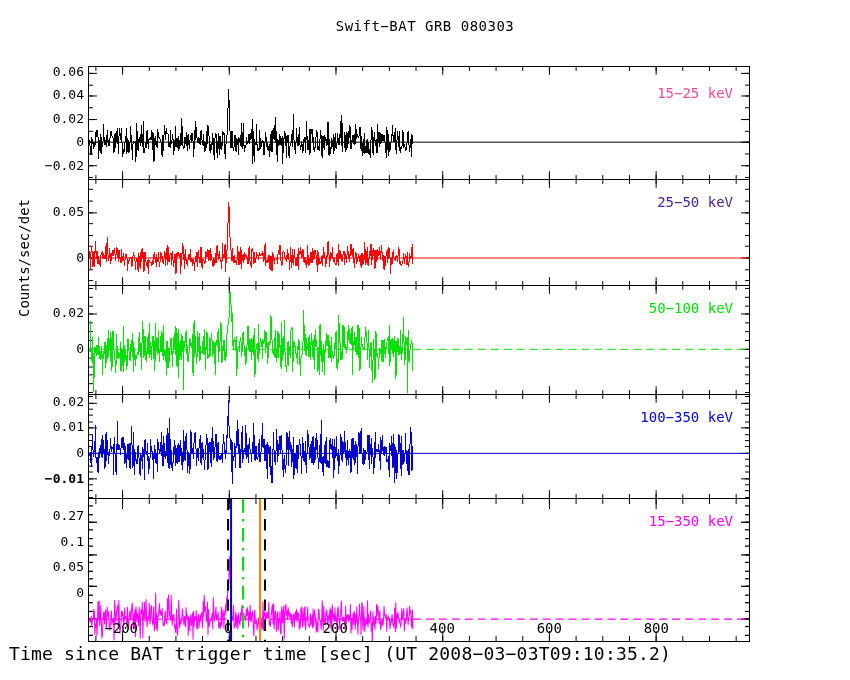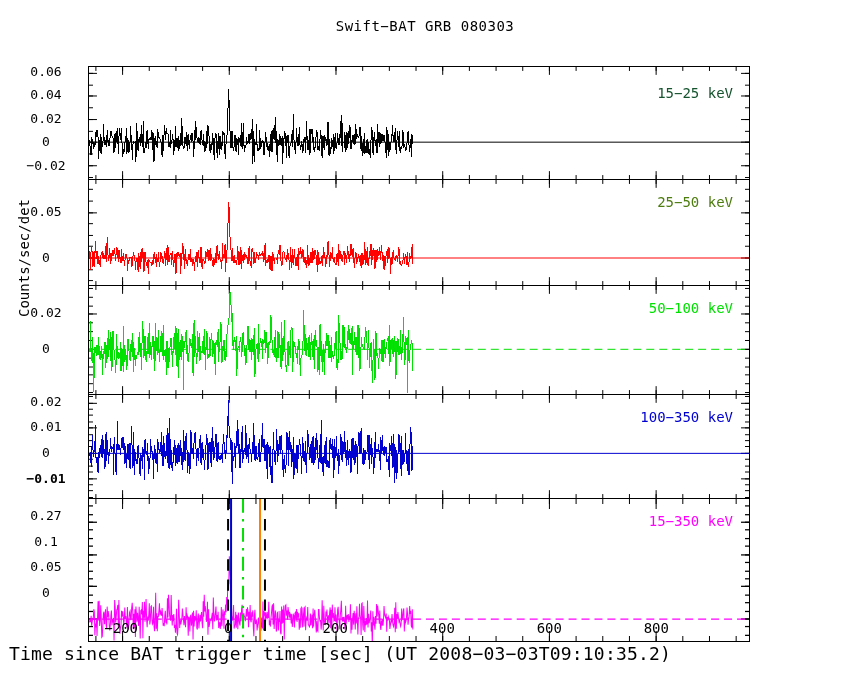--- a/index.html
+++ b/index.html
@@ -10,21 +10,21 @@
   .subtitle{position:absolute;left:0;top:43px;width:850px;text-align:center;font-size:14px;letter-spacing:0.3px;}
 
   .ylabel{position:absolute;left:-96px;top:250px;width:240px;text-align:center;font-size:14px;
           transform:rotate(-90deg);transform-origin:center center;}
   .xlabel{position:absolute;left:0;top:643px;width:680px;text-align:center;font-size:18px;letter-spacing:0.2px;}
 
   .plotstack{position:absolute;left:88px;top:66px;width:662px;height:549px;}
   .panel{position:absolute;left:0;width:662px;border:1px solid #000;box-sizing:border-box;background:#fff;}
   .panel svg{display:block;width:100%;height:100%;}
 
-  .ytick{position:absolute;font-size:13px;text-align:center;width:76px;right:0;}
+  .ytick{position:absolute;font-size:13px;text-align:right;width:76px;right:0;}
   .ytickwrap{position:absolute;left:0;top:66px;width:84px;height:549px;}
 
   .xticklab{position:absolute;font-size:14px;text-align:center;width:80px;}
   .xtickwrap{position:absolute;left:88px;top:618px;width:662px;height:24px;}
 
   .plabel{position:absolute;font-size:14px;white-space:nowrap;}
 </style>
 </head>
 <body>
 
@@ -147,21 +147,21 @@
             <line y1="53.5" y2="53.5" x1="0" x2="8"></line>
             <line y1="53.5" y2="53.5" x1="662" x2="654"></line>
             <line y1="29.5" y2="29.5" x1="0" x2="8"></line>
             <line y1="29.5" y2="29.5" x1="662" x2="654"></line>
             <line y1="6.5" y2="6.5" x1="0" x2="8"></line>
             <line y1="6.5" y2="6.5" x1="662" x2="654"></line>
           </g>
           <line x1="0" x2="662" y1="76.5" y2="76.5" stroke="#000000" stroke-width="1"></line>
           <polyline points="0.54,74.60 1.07,81.54 1.61,89.60 2.14,89.01 2.68,71.17 3.21,78.27 3.75,72.85 4.28,79.67 4.82,82.97 5.35,77.68 5.89,78.90 6.42,79.62 6.96,66.18 7.49,71.57 8.03,64.50 8.56,66.08 9.10,72.02 9.63,94.06 10.17,83.37 10.70,83.45 11.24,68.52 11.77,86.91 12.31,88.50 12.84,71.26 13.38,81.22 13.91,81.05 14.45,57.99 14.98,70.45 15.52,77.59 16.05,78.98 16.59,74.28 17.13,74.18 17.66,81.79 18.20,64.23 18.73,70.43 19.27,80.62 19.80,74.66 20.34,80.67 20.87,76.11 21.41,66.38 21.94,64.82 22.48,65.75 23.01,70.29 23.55,71.26 24.08,71.97 24.62,87.61 25.15,86.93 25.69,71.29 26.22,67.18 26.76,82.66 27.29,64.70 27.83,73.74 28.36,77.98 28.90,62.38 29.43,88.60 29.97,72.73 30.50,62.52 31.04,70.23 31.57,67.40 32.11,74.56 32.65,62.59 33.18,80.09 33.72,91.41 34.25,87.56 34.79,83.01 35.32,86.88 35.86,76.95 36.39,75.69 36.93,75.24 37.46,62.46 38.00,88.20 38.53,82.61 39.07,72.42 39.60,87.53 40.14,78.36 40.67,86.02 41.21,74.44 41.74,60.00 42.28,75.43 42.81,69.31 43.35,94.24 43.88,79.61 44.42,76.21 44.95,76.46 45.49,77.72 46.02,76.21 46.56,75.82 47.09,96.57 47.63,56.93 48.16,65.61 48.70,77.07 49.24,85.71 49.77,72.87 50.31,76.56 50.84,70.77 51.38,80.48 51.91,76.26 52.45,59.25 52.98,76.06 53.52,81.12 54.05,71.79 54.59,55.29 55.12,87.53 55.66,84.80 56.19,82.90 56.73,76.45 57.26,82.45 57.80,69.72 58.33,63.86 58.87,71.21 59.40,83.40 59.94,73.35 60.47,74.73 61.01,72.59 61.54,70.92 62.08,74.74 62.61,72.38 63.15,64.38 63.68,84.77 64.22,66.96 64.76,96.44 65.29,96.16 65.83,72.17 66.36,79.36 66.90,70.22 67.43,79.37 67.97,80.59 68.50,81.96 69.04,62.68 69.57,72.09 70.11,70.78 70.64,72.96 71.18,73.48 71.71,73.50 72.25,75.99 72.78,80.66 73.32,91.60 73.85,68.93 74.39,85.54 74.92,83.73 75.46,59.33 75.99,64.55 76.53,74.50 77.06,67.09 77.60,62.22 78.13,68.58 78.67,68.30 79.20,66.79 79.74,81.68 80.27,80.75 80.81,76.57 81.35,82.26 81.88,63.72 82.42,78.08 82.95,74.74 83.49,73.96 84.02,68.57 84.56,79.46 85.09,89.92 85.63,73.94 86.16,85.49 86.70,59.94 87.23,81.51 87.77,72.56 88.30,82.36 88.84,80.72 89.37,70.65 89.91,85.47 90.44,78.30 90.98,83.82 91.51,66.98 92.05,80.10 92.58,78.44 93.12,52.25 93.65,76.09 94.19,79.42 94.72,81.94 95.26,83.12 95.79,70.83 96.33,73.79 96.86,71.57 97.40,80.01 97.94,66.43 98.47,85.40 99.01,70.80 99.54,67.93 100.08,76.13 100.61,83.59 101.15,74.75 101.68,73.70 102.22,70.11 102.75,66.95 103.29,75.98 103.82,67.13 104.36,75.81 104.89,91.83 105.43,74.83 105.96,83.40 106.50,54.78 107.03,74.31 107.57,61.43 108.10,70.16 108.64,74.61 109.17,76.73 109.71,76.98 110.24,71.19 110.78,76.31 111.31,78.69 111.85,79.57 112.38,64.59 112.92,63.78 113.46,77.07 113.99,76.19 114.53,80.70 115.06,67.77 115.60,81.82 116.13,86.61 116.67,83.29 117.20,75.89 117.74,82.17 118.27,65.18 118.81,77.90 119.34,59.14 119.88,69.51 120.41,70.06 120.95,75.71 121.48,87.70 122.02,80.24 122.55,77.53 123.09,84.32 123.62,75.57 124.16,67.55 124.69,79.62 125.23,87.93 125.76,94.99 126.30,73.49 126.83,68.52 127.37,67.41 127.90,87.86 128.44,75.50 128.97,92.93 129.51,80.57 130.05,67.20 130.58,89.30 131.12,70.05 131.65,70.16 132.19,83.31 132.72,76.32 133.26,84.90 133.79,70.37 134.33,65.09 134.86,69.25 135.40,67.12 135.93,78.08 136.47,89.61 137.00,93.94 137.54,74.28 138.07,70.57 138.61,68.73 139.14,63.15 139.68,22.06 140.21,28.31 140.75,40.18 141.28,62.01 141.82,71.85 142.35,82.62 142.89,79.72 143.42,65.44 143.96,65.42 144.49,84.56 145.03,85.06 145.57,80.89 146.10,69.59 146.64,69.72 147.17,85.01 147.71,86.33 148.24,72.46 148.78,73.94 149.31,75.11 149.85,89.63 150.38,71.50 150.92,76.50 151.45,74.08 151.99,68.86 152.52,81.65 153.06,57.34 153.59,81.20 154.13,83.44 154.66,57.33 155.20,74.41 155.73,86.47 156.27,79.23 156.80,81.51 157.34,81.69 157.87,71.24 158.41,74.91 158.94,75.97 159.48,77.89 160.01,72.68 160.55,67.80 161.08,78.24 161.62,73.79 162.16,70.97 162.69,64.38 163.23,73.71 163.76,52.51 164.30,99.09 164.83,75.81 165.37,65.27 165.90,96.94 166.44,76.49 166.97,78.83 167.51,78.93 168.04,58.39 168.58,80.69 169.11,85.82 169.65,82.04 170.18,85.41 170.72,83.85 171.25,64.59 171.79,78.65 172.32,83.83 172.86,76.89 173.39,74.86 173.93,77.32 174.46,74.21 175.00,78.75 175.53,89.96 176.07,79.97 176.60,75.63 177.14,66.02 177.68,73.08 178.21,76.27 178.75,84.03 179.28,77.39 179.82,85.21 180.35,80.89 180.89,78.63 181.42,91.14 181.96,70.23 182.49,68.97 183.03,65.40 183.56,86.37 184.10,78.49 184.63,62.07 185.17,73.23 185.70,73.39 186.24,73.58 186.77,50.73 187.31,64.95 187.84,89.38 188.38,65.12 188.91,96.85 189.45,72.92 189.98,80.17 190.52,80.89 191.05,67.84 191.59,69.93 192.12,75.60 192.66,80.28 193.19,79.47 193.73,69.91 194.27,98.80 194.80,80.58 195.34,72.20 195.87,73.45 196.41,64.98 196.94,80.61 197.48,67.21 198.01,92.32 198.55,70.59 199.08,77.47 199.62,69.34 200.15,79.83 200.69,92.15 201.22,82.64 201.76,79.26 202.29,76.99 202.83,77.18 203.36,68.06 203.90,81.59 204.43,72.99 204.97,47.77 205.50,70.70 206.04,84.79 206.57,74.18 207.11,88.62 207.64,76.69 208.18,61.95 208.71,73.32 209.25,79.14 209.78,80.77 210.32,80.02 210.86,60.92 211.39,75.12 211.93,84.32 212.46,81.43 213.00,80.49 213.53,75.62 214.07,86.86 214.60,86.67 215.14,78.92 215.67,72.89 216.21,76.62 216.74,70.86 217.28,87.48 217.81,68.90 218.35,54.96 218.88,84.54 219.42,69.79 219.95,84.43 220.49,79.79 221.02,63.10 221.56,90.01 222.09,77.85 222.63,62.95 223.16,68.18 223.70,63.45 224.23,76.07 224.77,71.33 225.30,84.48 225.84,81.51 226.38,86.45 226.91,79.79 227.45,77.48 227.98,64.89 228.52,64.88 229.05,69.59 229.59,84.71 230.12,80.02 230.66,84.21 231.19,85.25 231.73,72.85 232.26,63.72 232.80,69.83 233.33,86.20 233.87,92.84 234.40,69.77 234.94,70.90 235.47,80.55 236.01,84.16 236.54,69.72 237.08,74.88 237.61,75.13 238.15,73.13 238.68,80.03 239.22,72.02 239.75,55.89 240.29,79.40 240.82,90.94 241.36,73.38 241.89,84.77 242.43,88.60 242.97,80.38 243.50,72.05 244.04,76.31 244.57,81.72 245.11,68.55 245.64,88.90 246.18,71.96 246.71,72.31 247.25,67.30 247.78,83.61 248.32,78.72 248.85,77.08 249.39,67.18 249.92,79.73 250.46,72.38 250.99,74.17 251.53,79.14 252.06,55.15 252.60,68.05 253.13,80.24 253.67,48.85 254.20,86.26 254.74,77.52 255.27,77.26 255.81,76.72 256.34,66.26 256.88,86.09 257.41,73.84 257.95,65.66 258.49,84.45 259.02,80.34 259.56,67.46 260.09,77.90 260.63,64.93 261.16,71.76 261.70,58.81 262.23,72.90 262.77,83.84 263.30,81.15 263.84,74.02 264.37,68.73 264.91,78.86 265.44,73.30 265.98,67.85 266.51,79.77 267.05,77.42 267.58,58.52 268.12,68.37 268.65,72.90 269.19,68.46 269.72,68.71 270.26,72.22 270.79,70.62 271.33,69.85 271.86,60.91 272.40,70.92 272.93,85.54 273.47,70.33 274.00,80.38 274.54,90.64 275.08,85.90 275.61,77.20 276.15,67.01 276.68,88.77 277.22,80.17 277.75,87.77 278.29,87.80 278.82,74.70 279.36,73.59 279.89,88.33 280.43,76.80 280.96,89.80 281.50,83.35 282.03,92.77 282.57,79.84 283.10,69.26 283.64,61.29 284.17,67.77 284.71,86.10 285.24,89.34 285.78,72.54 286.31,66.41 286.85,74.59 287.38,80.49 287.92,73.31 288.45,85.88 288.99,87.42 289.52,58.25 290.06,70.31 290.59,73.05 291.13,81.59 291.67,65.98 292.20,70.06 292.74,78.22 293.27,68.52 293.81,76.97 294.34,68.39 294.88,69.36 295.41,75.75 295.95,69.56 296.48,70.70 297.02,78.22 297.55,79.52 298.09,92.45 298.62,60.60 299.16,67.82 299.69,84.17 300.23,67.85 300.76,91.00 301.30,76.01 301.83,79.47 302.37,84.64 302.90,76.09 303.44,75.18 303.97,67.24 304.51,59.26 305.04,72.94 305.58,76.28 306.11,66.32 306.65,76.73 307.19,62.14 307.72,82.64 308.26,88.17 308.79,78.23 309.33,65.50 309.86,68.63 310.40,81.27 310.93,79.00 311.47,65.22 312.00,87.64 312.54,81.05 313.07,81.17 313.61,83.28 314.14,78.87 314.68,63.83 315.21,68.62 315.75,82.41 316.28,78.15 316.82,81.13 317.35,81.85 317.89,85.20 318.42,77.41 318.96,77.58 319.49,74.06 320.03,65.36 320.56,71.47 321.10,82.26 321.63,86.24 322.17,79.63 322.70,72.85 323.24,91.89 323.78,68.48 324.31,71.09 324.85,78.05" fill="none" stroke="#000000" stroke-width="1" shape-rendering="crispEdges"></polyline>
         </svg>
-        <div class="plabel" style="color: #14532d; right: 16px; top: 18px;">15−25 keV</div>
+        <div class="plabel" style="color: #ec4899; right: 16px; top: 18px;">15−25 keV</div>
       </div>
       <div class="panel" style="top: 113px; height: 107px;">
         <svg viewBox="0 0 662 107" preserveAspectRatio="none">
           <g stroke="#000" stroke-width="1">
             <line x1="6.921988682295877" x2="6.921988682295877" y1="0" y2="4"></line>
             <line x1="6.921988682295877" x2="6.921988682295877" y1="107" y2="103"></line>
             <line x1="33.6802748585287" x2="33.6802748585287" y1="0" y2="4"></line>
             <line x1="33.6802748585287" x2="33.6802748585287" y1="107" y2="103"></line>
             <line x1="60.43856103476151" x2="60.43856103476151" y1="0" y2="4"></line>
             <line x1="60.43856103476151" x2="60.43856103476151" y1="107" y2="103"></line>
@@ -240,21 +240,21 @@
             <line y1="9.5" y2="9.5" x1="0" x2="4"></line>
             <line y1="9.5" y2="9.5" x1="662" x2="658"></line>
             <line y1="79.5" y2="79.5" x1="0" x2="8"></line>
             <line y1="79.5" y2="79.5" x1="662" x2="654"></line>
             <line y1="33.5" y2="33.5" x1="0" x2="8"></line>
             <line y1="33.5" y2="33.5" x1="662" x2="654"></line>
           </g>
           <line x1="0" x2="662" y1="79.5" y2="79.5" stroke="#ff0000" stroke-width="1"></line>
           <polyline points="0.54,72.49 1.07,78.74 1.61,91.21 2.14,67.62 2.68,71.20 3.21,72.95 3.75,88.61 4.28,86.50 4.82,73.81 5.35,88.18 5.89,76.02 6.42,62.25 6.96,73.81 7.49,80.58 8.03,71.91 8.56,83.01 9.10,85.81 9.63,77.20 10.17,86.64 10.70,81.33 11.24,88.20 11.77,80.24 12.31,73.12 12.84,74.65 13.38,79.97 13.91,72.41 14.45,80.51 14.98,76.20 15.52,76.78 16.05,80.62 16.59,76.46 17.13,65.32 17.66,83.43 18.20,58.19 18.73,74.59 19.27,78.34 19.80,82.59 20.34,76.47 20.87,69.35 21.41,81.37 21.94,85.41 22.48,74.47 23.01,76.20 23.55,71.29 24.08,77.24 24.62,77.90 25.15,70.18 25.69,69.91 26.22,76.89 26.76,82.24 27.29,73.00 27.83,68.53 28.36,71.03 28.90,79.41 29.43,70.98 29.97,83.20 30.50,71.30 31.04,78.42 31.57,79.56 32.11,85.05 32.65,69.89 33.18,78.85 33.72,82.81 34.25,80.31 34.79,74.78 35.32,88.13 35.86,82.20 36.39,80.43 36.93,75.04 37.46,77.87 38.00,75.10 38.53,92.25 39.07,85.77 39.60,81.44 40.14,82.12 40.67,78.76 41.21,79.86 41.74,78.18 42.28,78.01 42.81,88.39 43.35,86.45 43.88,78.98 44.42,76.26 44.95,73.62 45.49,82.15 46.02,80.31 46.56,91.50 47.09,84.56 47.63,79.88 48.16,79.57 48.70,79.95 49.24,93.67 49.77,74.25 50.31,78.54 50.84,85.48 51.38,91.11 51.91,74.98 52.45,70.80 52.98,84.00 53.52,70.41 54.05,69.15 54.59,86.51 55.12,94.21 55.66,78.93 56.19,73.22 56.73,81.90 57.26,83.47 57.80,87.96 58.33,83.48 58.87,81.33 59.40,95.58 59.94,80.99 60.47,82.12 61.01,83.13 61.54,83.75 62.08,83.63 62.61,84.92 63.15,87.18 63.68,82.00 64.22,85.94 64.76,75.91 65.29,80.48 65.83,73.23 66.36,80.26 66.90,78.67 67.43,88.93 67.97,75.43 68.50,83.50 69.04,83.60 69.57,73.81 70.11,82.16 70.64,88.15 71.18,84.51 71.71,73.79 72.25,80.89 72.78,73.98 73.32,78.60 73.85,82.85 74.39,85.70 74.92,80.29 75.46,79.83 75.99,72.00 76.53,77.92 77.06,87.13 77.60,69.14 78.13,70.35 78.67,87.11 79.20,66.30 79.74,83.40 80.27,83.79 80.81,76.90 81.35,75.99 81.88,76.22 82.42,74.28 82.95,87.03 83.49,72.41 84.02,80.62 84.56,83.54 85.09,88.20 85.63,75.50 86.16,76.53 86.70,75.88 87.23,95.67 87.77,82.47 88.30,73.42 88.84,78.92 89.37,77.66 89.91,73.30 90.44,78.22 90.98,76.05 91.51,74.56 92.05,95.35 92.58,77.73 93.12,74.12 93.65,75.20 94.19,64.17 94.72,81.87 95.26,77.13 95.79,90.56 96.33,74.16 96.86,70.74 97.40,85.04 97.94,80.29 98.47,87.45 99.01,84.43 99.54,79.19 100.08,75.35 100.61,76.38 101.15,81.56 101.68,70.45 102.22,83.75 102.75,82.19 103.29,79.55 103.82,87.60 104.36,84.58 104.89,80.09 105.43,86.64 105.96,92.72 106.50,79.36 107.03,83.84 107.57,72.93 108.10,78.67 108.64,88.94 109.17,74.27 109.71,71.18 110.24,79.46 110.78,78.86 111.31,84.49 111.85,78.80 112.38,68.03 112.92,78.35 113.46,91.10 113.99,80.33 114.53,80.63 115.06,82.44 115.60,82.79 116.13,85.97 116.67,82.11 117.20,72.48 117.74,76.90 118.27,78.04 118.81,78.53 119.34,70.82 119.88,82.43 120.41,81.40 120.95,80.94 121.48,68.96 122.02,82.52 122.55,76.08 123.09,76.04 123.62,85.67 124.16,86.82 124.69,88.49 125.23,79.22 125.76,81.91 126.30,86.42 126.83,74.26 127.37,84.40 127.90,78.25 128.44,65.93 128.97,67.76 129.51,79.79 130.05,81.99 130.58,72.02 131.12,77.21 131.65,83.56 132.19,80.13 132.72,82.77 133.26,90.41 133.79,64.07 134.33,75.50 134.86,76.08 135.40,79.32 135.93,74.35 136.47,65.02 137.00,93.99 137.54,75.81 138.07,84.33 138.61,64.74 139.14,46.11 139.68,41.30 140.21,22.39 140.75,33.65 141.28,55.76 141.82,65.18 142.35,69.70 142.89,76.59 143.42,82.05 143.96,68.82 144.49,84.30 145.03,80.15 145.57,76.32 146.10,85.07 146.64,83.37 147.17,81.08 147.71,86.77 148.24,81.97 148.78,80.91 149.31,67.26 149.85,86.81 150.38,72.85 150.92,73.37 151.45,86.48 151.99,68.67 152.52,71.40 153.06,91.11 153.59,76.39 154.13,79.23 154.66,84.72 155.20,75.87 155.73,81.81 156.27,73.61 156.80,77.42 157.34,78.48 157.87,76.17 158.41,79.12 158.94,77.98 159.48,85.18 160.01,84.84 160.55,67.01 161.08,71.98 161.62,85.88 162.16,82.69 162.69,89.70 163.23,71.52 163.76,69.30 164.30,71.34 164.83,76.05 165.37,85.41 165.90,73.76 166.44,84.12 166.97,84.63 167.51,79.81 168.04,73.69 168.58,77.07 169.11,75.64 169.65,76.28 170.18,81.12 170.72,73.54 171.25,77.04 171.79,75.85 172.32,77.57 172.86,74.49 173.39,75.58 173.93,77.42 174.46,72.61 175.00,83.47 175.53,78.77 176.07,81.89 176.60,64.23 177.14,87.90 177.68,83.57 178.21,84.58 178.75,80.49 179.28,84.18 179.82,83.99 180.35,76.33 180.89,77.55 181.42,90.55 181.96,77.46 182.49,91.36 183.03,77.07 183.56,92.91 184.10,72.89 184.63,75.40 185.17,75.88 185.70,85.28 186.24,79.86 186.77,80.09 187.31,81.00 187.84,80.13 188.38,79.78 188.91,85.11 189.45,75.46 189.98,74.76 190.52,70.95 191.05,76.49 191.59,66.39 192.12,81.82 192.66,82.49 193.19,87.67 193.73,86.50 194.27,75.19 194.80,71.91 195.34,72.82 195.87,74.80 196.41,78.54 196.94,81.86 197.48,80.52 198.01,83.83 198.55,76.89 199.08,70.68 199.62,80.65 200.15,74.03 200.69,82.94 201.22,91.77 201.76,80.72 202.29,68.59 202.83,89.55 203.36,76.69 203.90,84.65 204.43,70.30 204.97,86.90 205.50,78.28 206.04,70.10 206.57,79.02 207.11,80.21 207.64,87.53 208.18,78.51 208.71,80.09 209.25,75.91 209.78,91.56 210.32,68.79 210.86,72.21 211.39,76.38 211.93,73.32 212.46,68.58 213.00,78.81 213.53,78.99 214.07,74.69 214.60,70.23 215.14,79.37 215.67,84.14 216.21,78.27 216.74,79.14 217.28,79.45 217.81,89.53 218.35,81.62 218.88,85.84 219.42,66.67 219.95,87.27 220.49,79.20 221.02,80.08 221.56,86.52 222.09,79.54 222.63,73.19 223.16,79.36 223.70,84.94 224.23,69.36 224.77,81.88 225.30,71.90 225.84,80.60 226.38,70.92 226.91,71.61 227.45,76.44 227.98,77.44 228.52,82.61 229.05,93.87 229.59,71.13 230.12,80.82 230.66,86.32 231.19,79.46 231.73,83.00 232.26,85.35 232.80,84.80 233.33,77.00 233.87,84.67 234.40,87.27 234.94,68.34 235.47,79.71 236.01,78.44 236.54,73.33 237.08,88.72 237.61,87.38 238.15,78.30 238.68,76.71 239.22,78.80 239.75,62.62 240.29,76.28 240.82,76.67 241.36,88.44 241.89,73.66 242.43,82.44 242.97,77.35 243.50,79.57 244.04,68.56 244.57,78.92 245.11,83.36 245.64,79.20 246.18,78.61 246.71,84.46 247.25,86.37 247.78,87.01 248.32,75.40 248.85,82.01 249.39,74.59 249.92,87.46 250.46,65.64 250.99,75.04 251.53,80.57 252.06,80.45 252.60,72.18 253.13,81.02 253.67,82.05 254.20,83.23 254.74,76.60 255.27,76.35 255.81,72.18 256.34,86.70 256.88,78.54 257.41,74.54 257.95,83.35 258.49,84.35 259.02,69.97 259.56,67.18 260.09,79.51 260.63,79.90 261.16,83.13 261.70,75.18 262.23,76.98 262.77,64.89 263.30,76.25 263.84,72.16 264.37,78.34 264.91,68.94 265.44,73.73 265.98,89.28 266.51,84.36 267.05,76.27 267.58,73.34 268.12,76.32 268.65,85.88 269.19,78.38 269.72,78.89 270.26,75.32 270.79,79.31 271.33,84.03 271.86,77.36 272.40,77.36 272.93,89.92 273.47,74.27 274.00,86.27 274.54,74.63 275.08,77.35 275.61,85.74 276.15,76.30 276.68,63.54 277.22,86.79 277.75,79.93 278.29,71.95 278.82,84.63 279.36,68.01 279.89,87.44 280.43,79.31 280.96,80.20 281.50,72.06 282.03,72.39 282.57,65.45 283.10,86.82 283.64,65.63 284.17,80.43 284.71,80.65 285.24,69.11 285.78,69.80 286.31,76.31 286.85,90.81 287.38,71.51 287.92,71.17 288.45,83.20 288.99,81.61 289.52,70.53 290.06,73.98 290.59,77.01 291.13,76.80 291.67,68.30 292.20,81.45 292.74,75.15 293.27,66.16 293.81,74.42 294.34,72.98 294.88,82.39 295.41,76.43 295.95,91.79 296.48,77.64 297.02,88.14 297.55,83.35 298.09,73.96 298.62,75.77 299.16,70.07 299.69,84.81 300.23,73.94 300.76,68.47 301.30,70.24 301.83,76.11 302.37,96.24 302.90,87.12 303.44,78.42 303.97,86.06 304.51,81.34 305.04,71.53 305.58,77.20 306.11,80.17 306.65,80.74 307.19,82.88 307.72,78.14 308.26,76.46 308.79,77.43 309.33,83.66 309.86,78.96 310.40,68.39 310.93,70.48 311.47,73.75 312.00,87.03 312.54,82.28 313.07,88.08 313.61,85.99 314.14,85.41 314.68,83.26 315.21,80.71 315.75,73.98 316.28,85.98 316.82,79.90 317.35,78.83 317.89,75.33 318.42,86.36 318.96,78.52 319.49,73.45 320.03,88.38 320.56,84.57 321.10,83.22 321.63,74.61 322.17,78.90 322.70,80.13 323.24,78.49 323.78,68.65 324.31,86.03 324.85,64.94" fill="none" stroke="#ff0000" stroke-width="1" shape-rendering="crispEdges"></polyline>
         </svg>
-        <div class="plabel" style="color: #4d7c0f; right: 16px; top: 14px;">25−50 keV</div>
+        <div class="plabel" style="color: #4c1d95; right: 16px; top: 14px;">25−50 keV</div>
       </div>
       <div class="panel" style="top: 219px; height: 110px;">
         <svg viewBox="0 0 662 110" preserveAspectRatio="none">
           <g stroke="#000" stroke-width="1">
             <line x1="6.921988682295877" x2="6.921988682295877" y1="0" y2="4"></line>
             <line x1="6.921988682295877" x2="6.921988682295877" y1="110" y2="106"></line>
             <line x1="33.6802748585287" x2="33.6802748585287" y1="0" y2="4"></line>
             <line x1="33.6802748585287" x2="33.6802748585287" y1="110" y2="106"></line>
             <line x1="60.43856103476151" x2="60.43856103476151" y1="0" y2="4"></line>
             <line x1="60.43856103476151" x2="60.43856103476151" y1="110" y2="106"></line>

